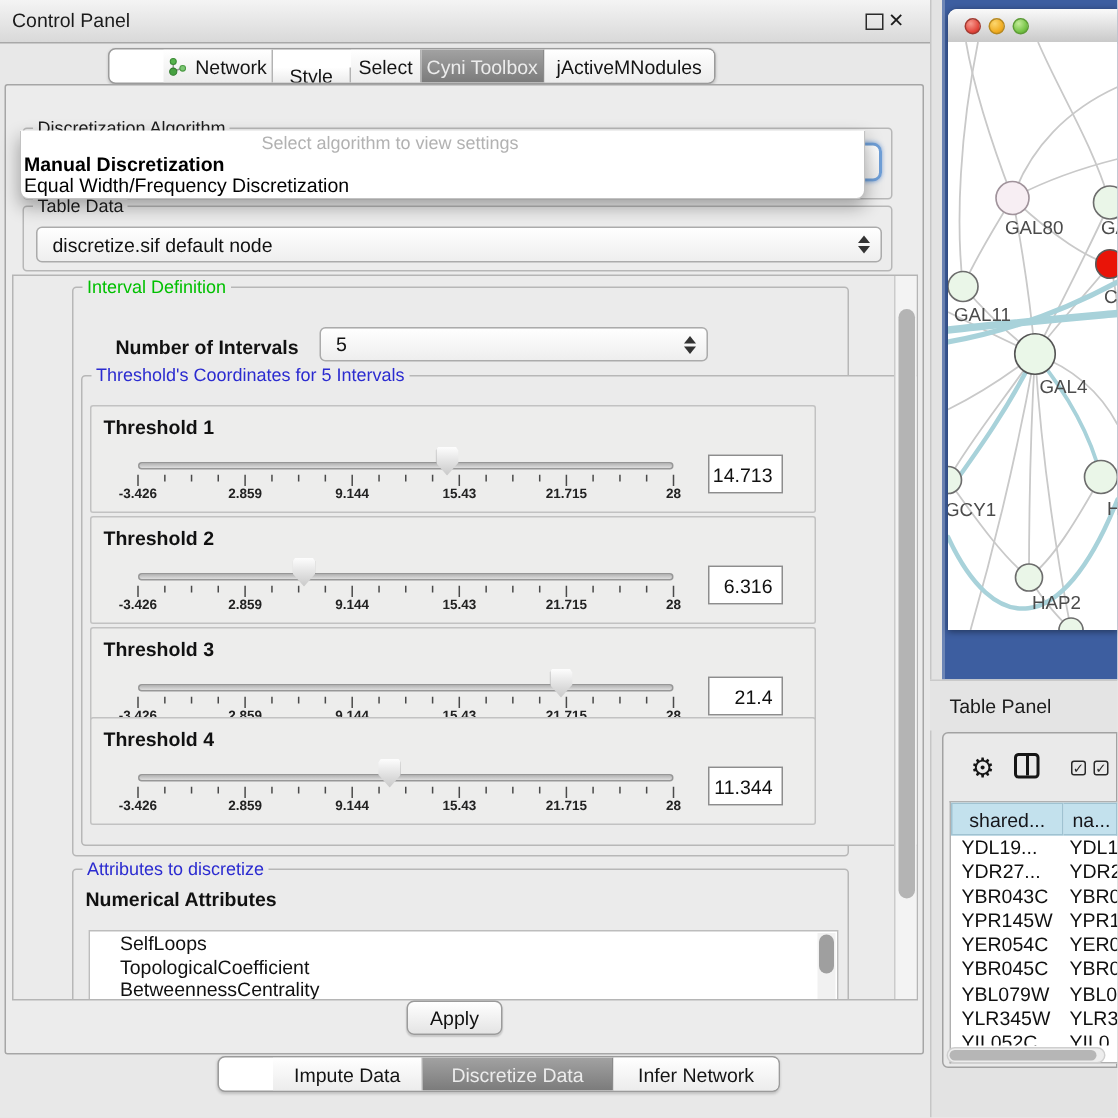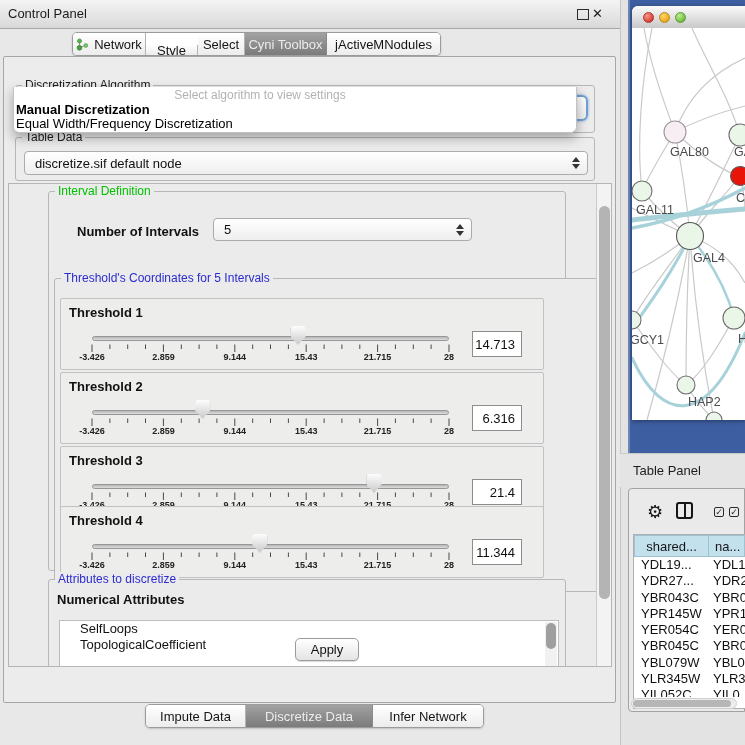--- a/index.html
+++ b/index.html
@@ -8,21 +8,21 @@
   .abs{position:absolute;}
 
   
   #ctrlWin{left:0;top:0;width:620px;height:745px;background:#e8e8e8;border-right:1px solid #c6c6c6;}
   #titlebar{left:0;top:0;width:620px;height:28px;background:linear-gradient(#f4f4f4,#d9d9d9);border-bottom:1px solid #a8a8a8;}
   #titleText{left:8px;top:0;height:28px;line-height:28px;font-size:13px;color:#1b1b1b;}
   #floatIcon{left:577px;top:9px;width:10px;height:9px;border:1.5px solid #2b2b2b;background:transparent;}
   #closeIcon{left:592px;top:5px;font-size:13px;font-weight:bold;color:#1b1b1b;line-height:18px;}
 
   
-  .seg{display:flex;height:22px;border:1px solid #9b9b9b;border-radius:5px;overflow:hidden;background:#fff;box-shadow:0 1px 2px rgba(0,0,0,.18);}
+  .seg{display:flex;height:22px;border:1px solid #9b9b9b;border-radius:5px;overflow:hidden;background:#fff;box-shadow:0 1px 2px rgba(0,0,0,.18);padding-left:36px;}
   .segitem{display:flex;align-items:center;justify-content:center;gap:5px;font-size:13px;color:#141414;background:linear-gradient(#ffffff,#ececec);border-right:1px solid #b3b3b3;box-sizing:border-box;}
   .segitem:last-child{border-right:none;}
   .segitem.sel{background:linear-gradient(#a2a2a2,#7b7b7b);color:#ececec;border-right-color:#8a8a8a;}
   #topTabs{left:72px;top:32px;}
   #bottomTabs{left:145px;top:704px;}
 
   
   #outerBox{left:3px;top:56px;width:611px;height:645px;border:1px solid #a6a6a6;background:#ececec;border-radius:2px;}
 
   .group{position:absolute;border:1px solid #b7b7b7;border-radius:3px;box-sizing:border-box;}
@@ -55,21 +55,21 @@
   .track{position:absolute;left:31px;top:37px;width:357px;height:5px;border-radius:3px;background:linear-gradient(#b5b5b5,#dedede);border:1px solid #979797;box-sizing:border-box;}
   .thumb{position:absolute;top:27px;width:15px;height:19px;background:linear-gradient(#fdfdfd,#c9c9c9);clip-path:polygon(10% 0%,90% 0%,100% 12%,100% 55%,50% 100%,0% 55%,0% 12%);filter:drop-shadow(0 0 1px #7d7d7d);}
   .tickLabel{position:absolute;top:53px;transform:translateX(-50%);font-size:9px;font-weight:bold;color:#222;white-space:nowrap;}
   .valbox{position:absolute;left:411px;top:32px;width:50px;height:26px;background:#fff;border:1px solid #8d8d8d;box-sizing:border-box;font-size:13px;color:#111;display:flex;align-items:center;justify-content:flex-end;padding-right:6px;}
 
   #attrList{position:absolute;left:10px;top:40px;width:500px;height:48px;background:#fff;border:1px solid #bdbdbd;box-sizing:border-box;overflow:hidden;}
   .attrItem{font-size:13px;color:#111;line-height:15.5px;padding-left:20px;white-space:nowrap;}
   #listScroll{position:absolute;right:1px;top:1px;width:12px;height:44px;background:#f1f1f1;}
   #listThumb{position:absolute;left:1px;top:1px;width:10px;height:26px;background:#9f9f9f;border-radius:5px;}
 
-  #applyBtn{left:271px;top:638px;width:62px;height:21px;border:1px solid #9b9b9b;border-radius:5px;background:linear-gradient(#ffffff,#e4e4e4);font-size:13px;color:#111;display:flex;align-items:center;justify-content:center;box-shadow:0 1px 1px rgba(0,0,0,.15);margin-left:24px;}
+  #applyBtn{left:271px;top:667px;width:62px;height:21px;border:1px solid #9b9b9b;border-radius:5px;background:linear-gradient(#ffffff,#e4e4e4);font-size:13px;color:#111;display:flex;align-items:center;justify-content:center;box-shadow:0 1px 1px rgba(0,0,0,.15);}
 
   
   #blueFrame{left:628px;top:0;width:117px;height:453px;background:#3d5ea0;border-left:2px solid #6d86b6;box-sizing:border-box;}
   #macWin{left:632px;top:6px;width:113px;height:414px;background:#fff;border-radius:6px 0 0 0;overflow:hidden;box-shadow:0 1px 4px rgba(0,0,0,.4);}
   #macTitle{position:absolute;left:0;top:0;width:113px;height:22px;background:linear-gradient(#fafafa,#c9c9c9);border-bottom:1px solid #8f8f8f;}
   .light{position:absolute;top:5.5px;width:11px;height:11px;border-radius:50%;box-sizing:border-box;}
   #lRed{left:11px;background:radial-gradient(circle at 35% 30%,#f79a8e,#e2463c 65%,#b42c22);border:1px solid #a23a31;}
   #lYellow{left:27px;background:radial-gradient(circle at 35% 30%,#fcd76f,#f0ab1f 65%,#c7881a);border:1px solid #b7891f;}
   #lGreen{left:43px;background:radial-gradient(circle at 35% 30%,#c2eb97,#74c244 65%,#55952f);border:1px solid #5d9c36;}
   #netCanvas{position:absolute;left:0;top:22px;width:113px;height:392px;background:#fff;}
@@ -166,21 +166,21 @@
 
         <div class="abs" style="left:28px;top:32px;font-size:13px;font-weight:bold;color:#111;">Number of Intervals</div>
         <div class="combo" style="left:164px;top:26px;width:259px;height:23px;">
           <span>5</span>
           <span class="spinner">
               <i class="up"></i>
               <i class="dn"></i>
             </span>
         </div>
 
-        <div class="group" style="left:5px;top:58px;width:587px;height:314px;background:#ebebeb;margin-top:28px;">
+        <div class="group" style="left:5px;top:58px;width:587px;height:314px;background:#ebebeb;">
           <span class="grouplabel g-blue" style="background:#ebebeb;">Threshold's Coordinates for 5 Intervals</span>
           <div id="sliderHost">
               <div class="thBox" style="top: 19px;">
                 <div class="thLabel">Threshold 1</div>
                 <div class="track"></div>
                 <svg width="369" height="9" style="position: absolute; left: 25px; top: 45px;">
                   <line x1="6.0" y1="0.5" x2="6.0" y2="8" stroke="#4a4a4a" stroke-width="1"></line>
                   <line x1="23.9" y1="0.5" x2="23.9" y2="5" stroke="#4a4a4a" stroke-width="1"></line>
                   <line x1="41.7" y1="0.5" x2="41.7" y2="5" stroke="#4a4a4a" stroke-width="1"></line>
                   <line x1="59.5" y1="0.5" x2="59.5" y2="5" stroke="#4a4a4a" stroke-width="1"></line>
@@ -319,20 +319,21 @@
             </div>
         </div>
       </div>
 
       <div class="group" style="left:39px;top:395px;width:518px;height:110px;background:#ebebeb;">
         <span class="grouplabel g-blue" style="background:#ebebeb;">Attributes to discretize</span>
         <div class="abs" style="left:8px;top:12px;font-size:13px;font-weight:bold;color:#111;">Numerical Attributes</div>
         <div id="attrList">
           <div class="attrItem">SelfLoops</div>
             <div class="attrItem">TopologicalCoefficient</div>
+            <div class="attrItem">BetweennessCentrality</div>
             <div id="listScroll">
               <div id="listThumb"></div>
             </div>
         </div>
       </div>
 
       <div id="vScroll">
           <div id="vThumb"></div>
         </div>
     </div>

